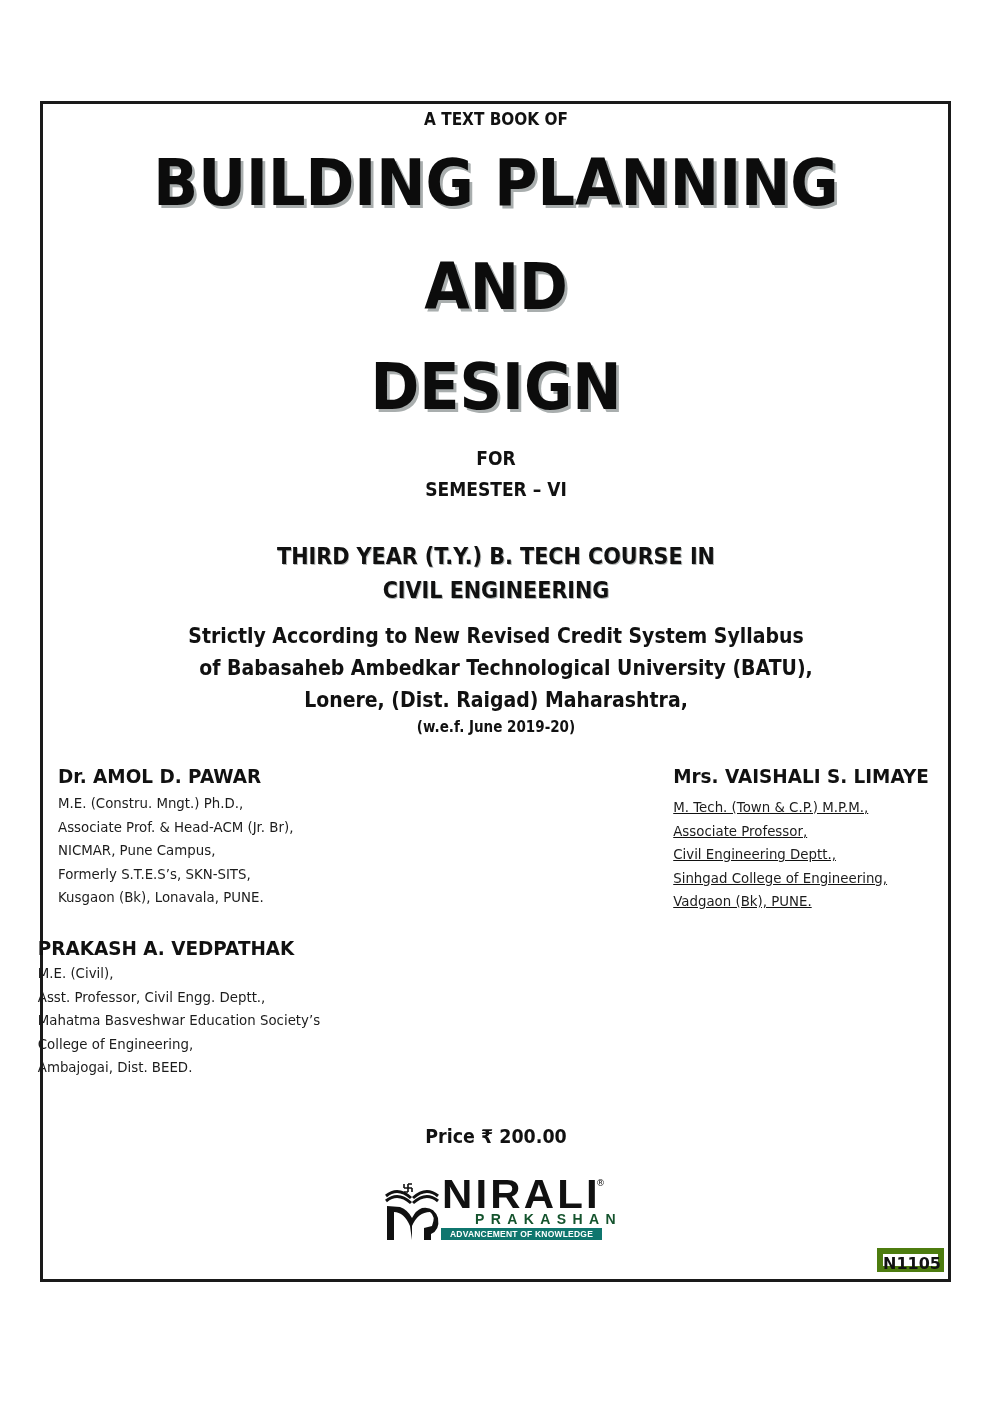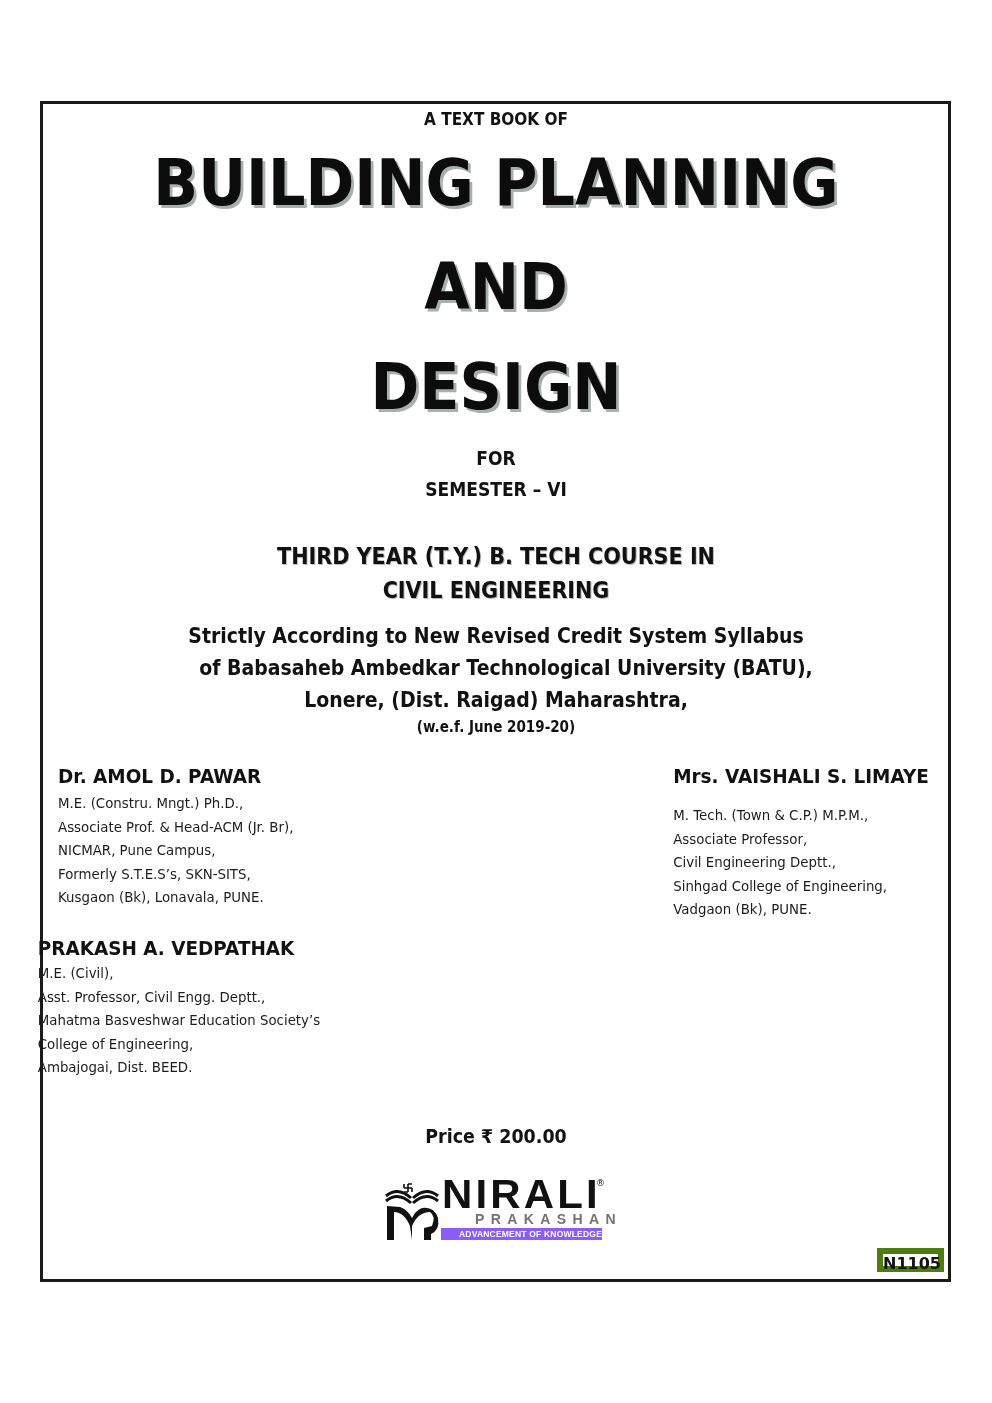--- a/index.html
+++ b/index.html
@@ -39,41 +39,41 @@
 
     .author { position: absolute; }
     .author .name { font-size: 20px; font-weight: bold; white-space: nowrap; transform-origin: left top; transform: scaleX(0.92); }
     .author .line { font-size: 14.5px; line-height: 23.5px; white-space: nowrap; color: #1c1c1c; transform: scaleX(0.92); transform-origin: left top; }
     .a1 { left: 58px; top: 764px; text-align: left; }
     .a2 { right: 63px; top: 764px; }
     .a2 .name, .a2 .line { transform-origin: right top; }
     .a3 { left: 0; width: 944px; top: 936px; }
     .a3 .name, .a3 .line { transform-origin: center top; }
     .a1 .lines { margin-top: 4px; }
-    .a2 .lines { margin-top: 16px; }
+    .a2 .lines { margin-top: 8px; text-decoration: underline; }
     .a3 .lines { margin-top: 2px; }
 
     .price { top: 1125px; font-size: 19px; font-weight: bold; transform: scaleX(0.92); }
 
     .logo { position: absolute; left: 384px; top: 1178px; width: 226px; height: 64px; }
     .logo-mark { position: absolute; left: 0; top: 4px; width: 56px; height: 58px; }
     .logo-text-main {
       position: absolute; left: 58px; top: -6px; font-size: 40px; font-weight: 900;
       letter-spacing: 3px; color: #111; font-family: "Liberation Sans", sans-serif;
       transform: scaleX(1.05); transform-origin: left top;
     }
     .logo-reg { position: absolute; left: 212px; top: 0px; font-size: 9px; color: #111; }
     .logo-text-sub {
       position: absolute; left: 58px; top: 33px; font-size: 14px; font-weight: bold;
-      letter-spacing: 6.4px; color: #737373; font-family: "Liberation Sans", sans-serif; padding-left: 33px;
+      letter-spacing: 6.4px; color: #14532d; font-family: "Liberation Sans", sans-serif; padding-left: 33px;
     }
     .logo-tagline {
       position: absolute; left: 57px; top: 50px; width: 161px; height: 12px;
-      background: #8b5cf6; color: #fff; font-size: 8.5px; font-weight: bold;
-      text-align: right; line-height: 12px; letter-spacing: 0.2px;
+      background: #0f766e; color: #fff; font-size: 8.5px; font-weight: bold;
+      text-align: center; line-height: 12px; letter-spacing: 0.2px;
       font-family: "Liberation Sans", sans-serif; white-space: nowrap;
     }
     .code-badge {
       position: absolute; left: 877px; top: 1248px; width: 67px; height: 24px;
       border: 6px solid #4d7c0f; font-size: 16px; font-weight: bold; text-align: center;
       line-height: 20px; color: #111;
     }
   </style>
 </head>
 <body>

